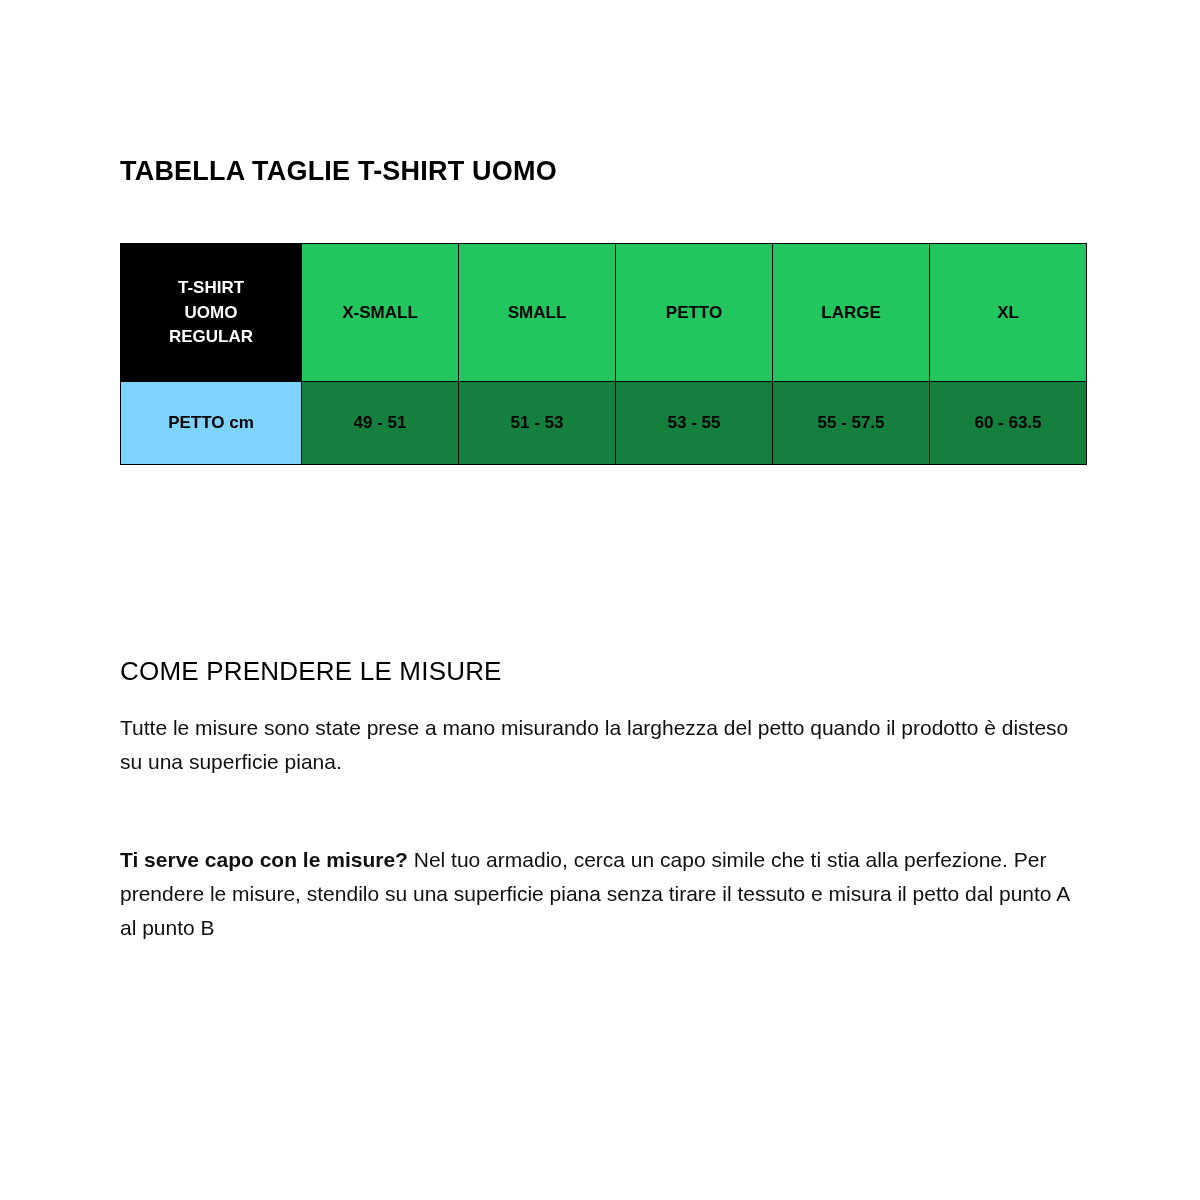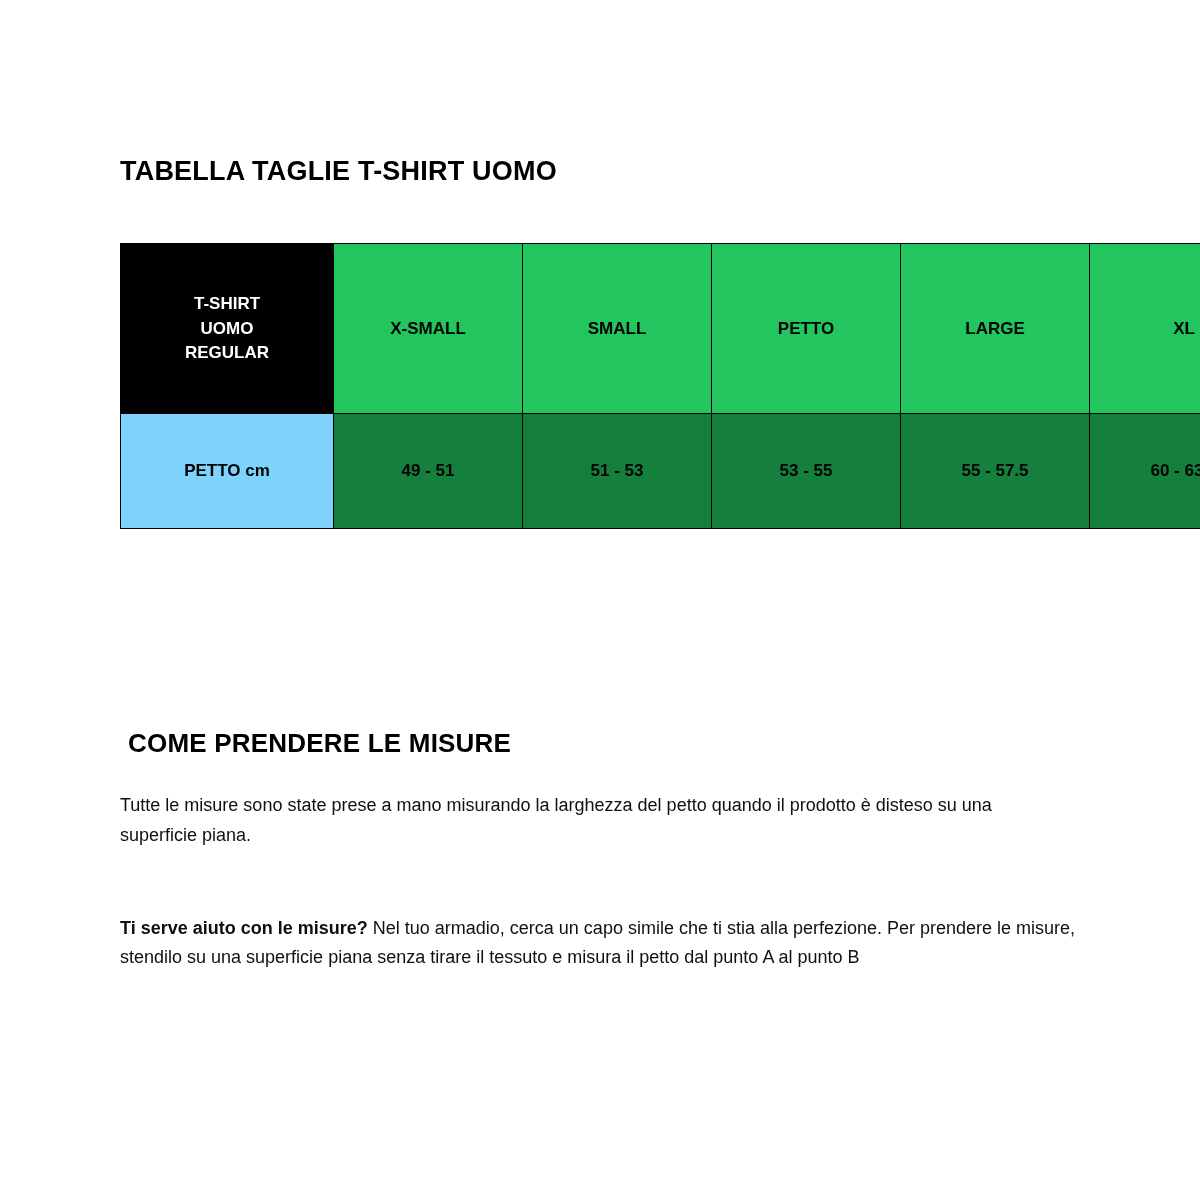--- a/index.html
+++ b/index.html
@@ -34,21 +34,21 @@
     border-collapse: collapse;
     table-layout: fixed;
     width: 960px;
   }
   .size-table td, .size-table th {
     border: 1px solid #000000;
     text-align: center;
     vertical-align: middle;
     font-size: 17px;
     font-weight: bold;
-    padding: 16px;
+    padding: 0;
   }
   .corner-cell {
     background: #000000;
     color: #ffffff;
     width: 180px;
     height: 137px;
     line-height: 1.45;
     font-size: 17px;
   }
   .head-cell {
@@ -61,27 +61,27 @@
     height: 82px;
     font-size: 17px;
   }
   .value-cell {
     background: #15803d;
     height: 82px;
     font-size: 17px;
   }
   .section-title {
     font-size: 26px;
-    font-weight: bold;
-    margin: 8px;
+    font-weight: normal;
+    margin: 0;
     padding-top: 191px;
     letter-spacing: 0.2px;
   }
   .para {
-    font-size: 18px;
+    font-size: 21px;
     line-height: 1.62;
     margin: 0;
     padding-top: 24px;
     max-width: 950px;
     color: #101010;
   }
   .para.second {
     padding-top: 64px;
     max-width: 960px;
   }
@@ -118,15 +118,15 @@
         <td class="value-cell">55 - 57.5</td>
         <td class="value-cell">60 - 63.5</td>
       </tr>
     </tbody>
   </table>
 
   <h2 class="section-title">COME PRENDERE LE MISURE</h2>
 
   <p class="para">Tutte le misure sono state prese a mano misurando la larghezza del petto quando il prodotto è disteso su una superficie piana.</p>
 
-  <p class="para second"><b>Ti serve aiuto con le misure?</b><span> Nel tuo armadio, cerca un capo simile che ti stia alla perfezione. Per prendere le misure, stendilo su una superficie piana senza tirare il tessuto e misura il petto dal punto A al punto B</span></p>
+  <p class="para second"><b>Ti serve capo con le misure?</b><span> Nel tuo armadio, cerca un capo simile che ti stia alla perfezione. Per prendere le misure, stendilo su una superficie piana senza tirare il tessuto e misura il petto dal punto A al punto B</span></p>
 
 </div>
 
 </body></html>

